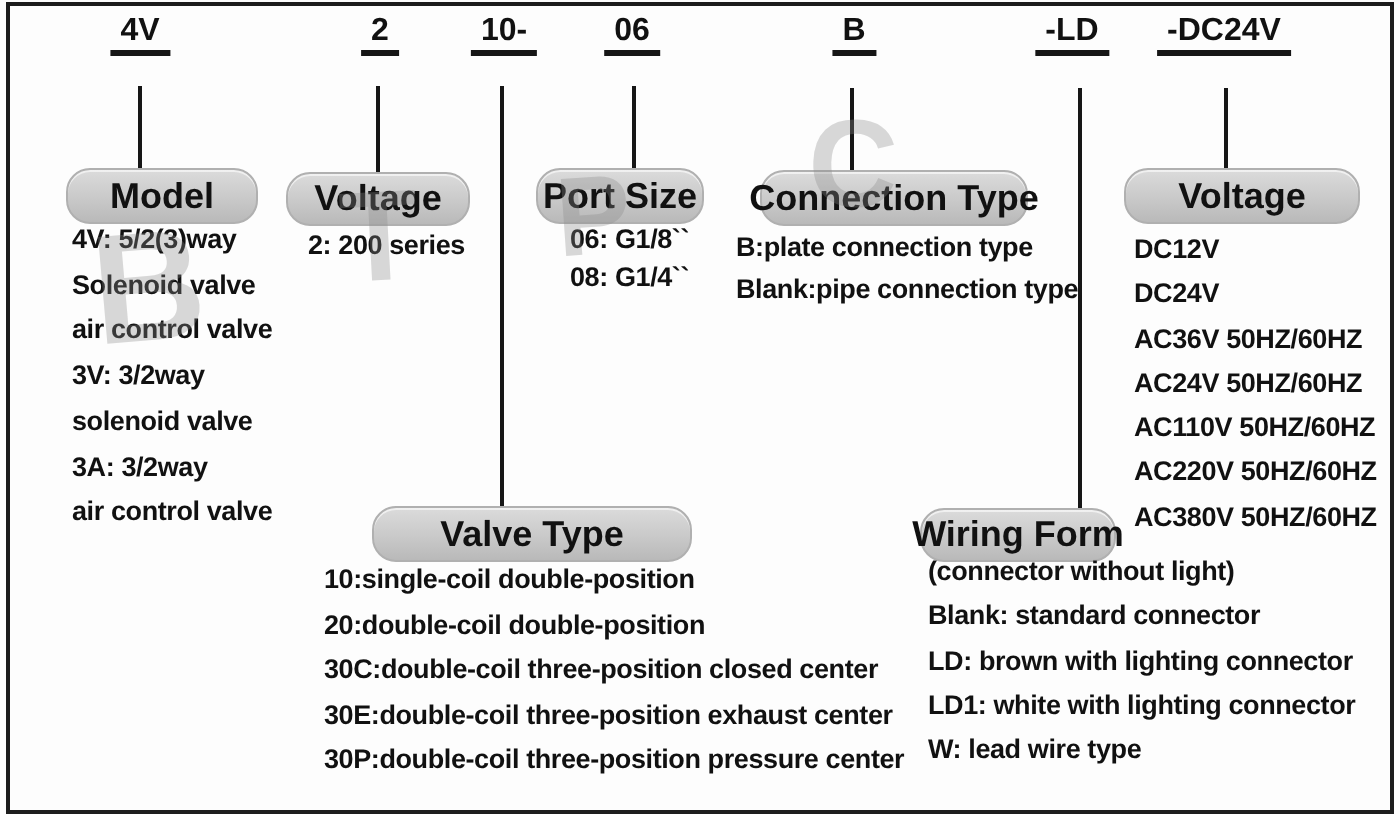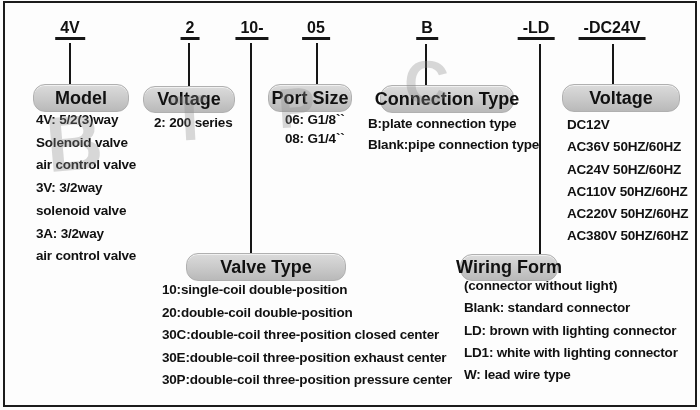--- a/index.html
+++ b/index.html
@@ -7,21 +7,21 @@
     position:relative; width:700px; height:410px;
     background:#fdfdfd; overflow:hidden;
     font-family:"Liberation Sans", sans-serif; color:#111;
   }
   .frame {
     position:absolute; left:3px; top:1px; right:3px; bottom:3px;
     border:2px solid #1c1c1c; pointer-events:none;
   }
   
   .code {
-    position:absolute; top:20px; transform:translateX(-50%);
+    position:absolute; top:8px; transform:translateX(-50%);
     font-size:16px; font-weight:700; line-height:16px;
     padding:0 5px 1px; border-bottom:3px solid #161616;
     white-space:nowrap; z-index:2;
   }
   
   .vline { position:absolute; width:2px; background:#161616; z-index:1; }
   
   .gbox {
     position:absolute; z-index:2;
     background:linear-gradient(180deg,#dbdbdb 0%,#c9c9c9 55%,#b9b9b9 100%);
@@ -46,21 +46,21 @@
   <div class="frame"></div>
 
   <span class="wm" style="left:46px;top:104px;font-size:78px;transform:rotate(-5deg)">B</span>
   <span class="wm" style="left:170px;top:86px;font-size:64px;transform:rotate(-3deg)">T</span>
   <span class="wm" style="left:278px;top:80px;font-size:56px;transform:rotate(-4deg)">P</span>
   <span class="wm" style="left:404px;top:52px;font-size:62px;transform:rotate(2deg)">C</span>
 
   <span class="code" style="left:70px">4V</span>
   <span class="code" style="left:190px">2</span>
   <span class="code" style="left:252px">10-</span>
-  <span class="code" style="left:316px">05</span>
+  <span class="code" style="left:316px">06</span>
   <span class="code" style="left:427px">B</span>
   <span class="code" style="left:536px">-LD</span>
   <span class="code" style="left:612px">-DC24V</span>
 
   <div class="vline" style="left:69px;top:43px;height:41px"></div>
   <div class="vline" style="left:188px;top:43px;height:43px"></div>
   <div class="vline" style="left:250px;top:43px;height:210px"></div>
   <div class="vline" style="left:316px;top:43px;height:41px"></div>
   <div class="vline" style="left:425px;top:44px;height:41px"></div>
   <div class="vline" style="left:539px;top:44px;height:210px"></div>
@@ -107,20 +107,21 @@
     <div>08: G1/4``</div>
   </div>
 
   <div class="list" style="left:368px;top:113px;line-height:21px">
     <div>B:plate connection type</div>
     <div>Blank:pipe connection type</div>
   </div>
 
   <div class="list" style="left:567px;top:114px;line-height:22.3px">
     <div>DC12V</div>
+    <div>DC24V</div>
     <div>AC36V 50HZ/60HZ</div>
     <div>AC24V 50HZ/60HZ</div>
     <div>AC110V 50HZ/60HZ</div>
     <div>AC220V 50HZ/60HZ</div>
     <div>AC380V 50HZ/60HZ</div>
   </div>
 
   <div class="list" style="left:162px;top:279px;line-height:22.5px">
     <div>10:single-coil double-position</div>
     <div>20:double-coil double-position</div>

